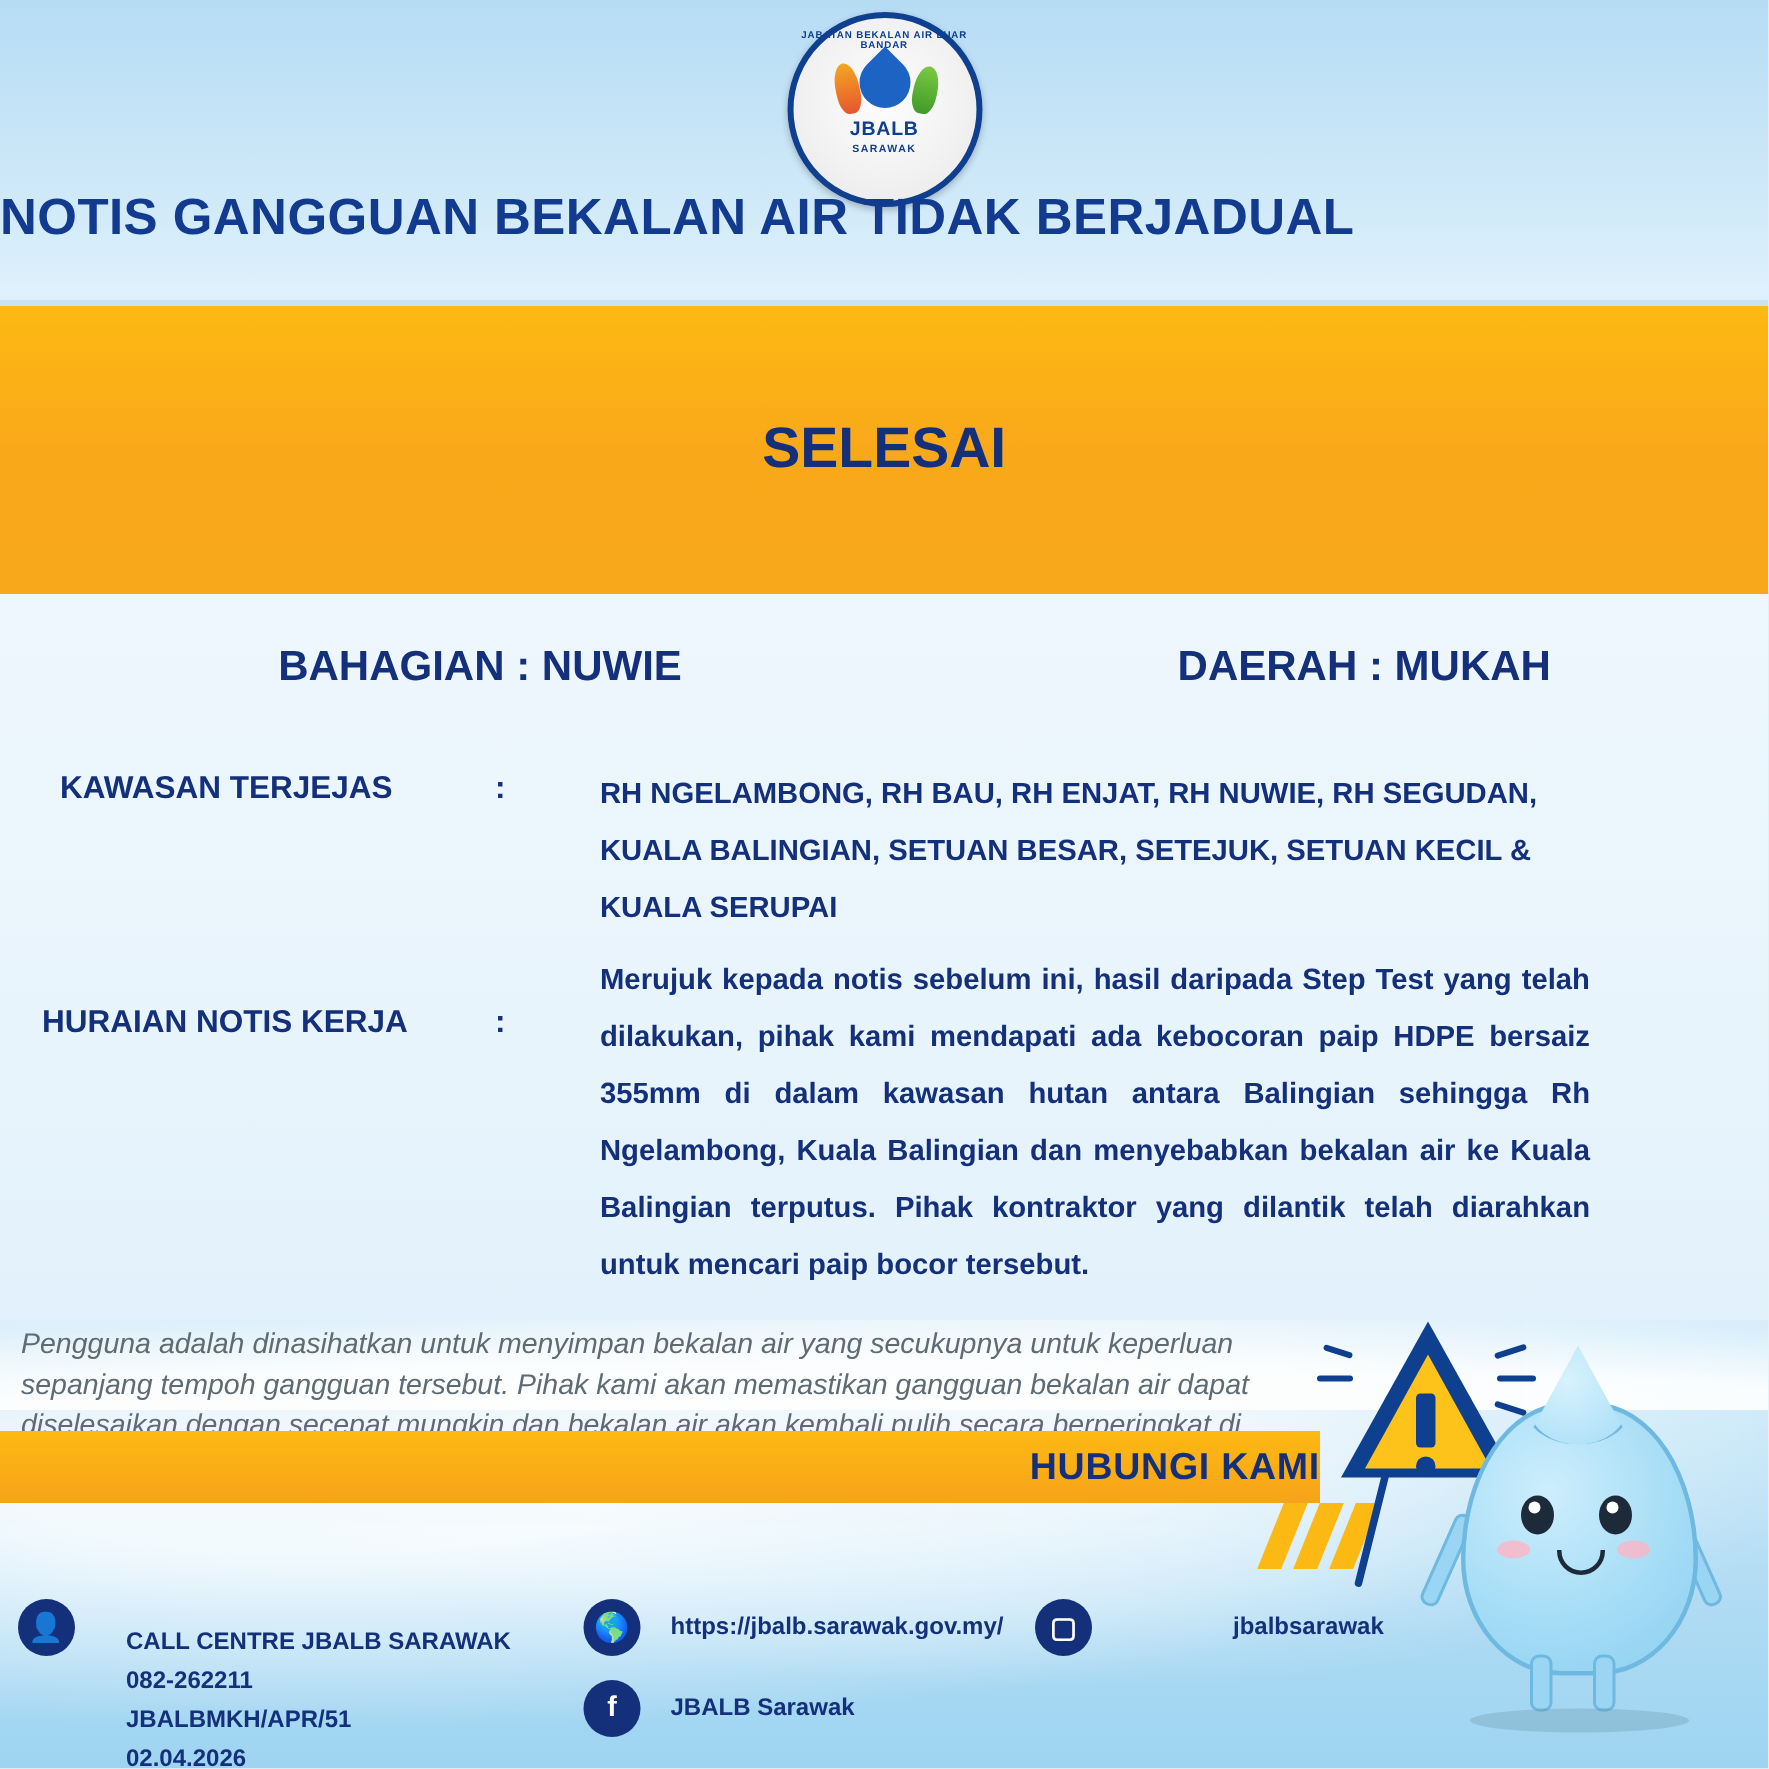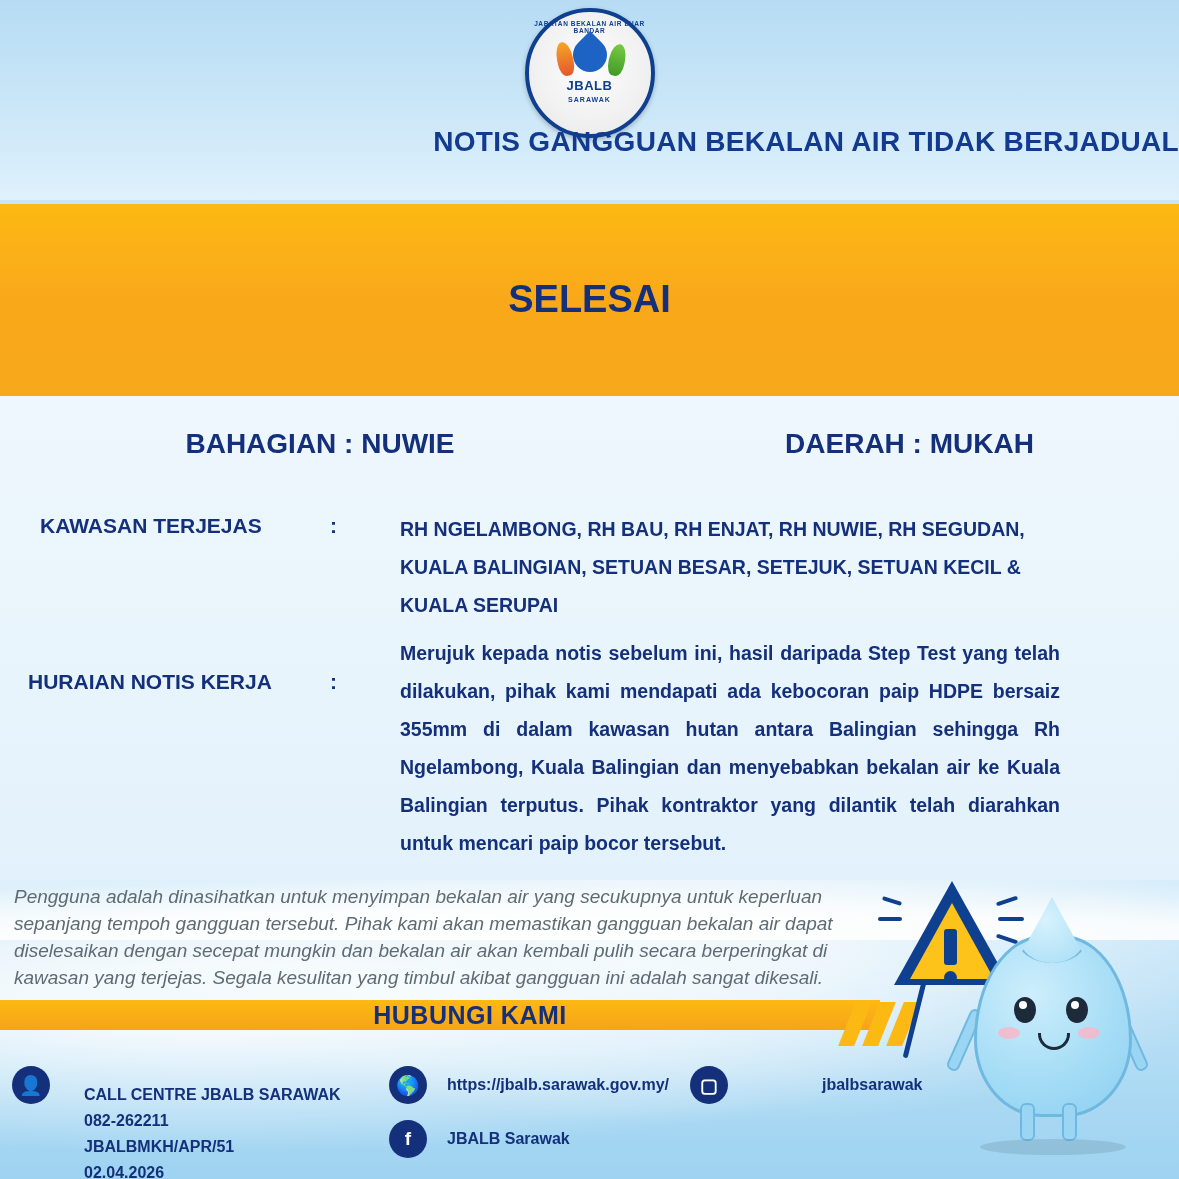--- a/index.html
+++ b/index.html
@@ -48,22 +48,22 @@
   }
   .logo-sub{
     position:absolute;left:0;right:0;top:84px;text-align:center;
     font-size:7px;font-weight:bold;color:#0f3f8f;letter-spacing:1px;
   }
   .logo-arc{
     position:absolute;left:0;right:0;top:8px;text-align:center;
     font-size:6.5px;font-weight:bold;color:#0f3f8f;letter-spacing:.6px;
   }
   .title{
-    position:absolute;left:0;top:126px;width:1179px;text-align:right;
-    font-size:28px;font-weight:bold;color:#123a8f;letter-spacing:.3px;
+    position:absolute;left:0;top:126px;width:1179px;text-align:left;
+    font-size:34px;font-weight:bold;color:#123a8f;letter-spacing:.3px;
     white-space:nowrap;
   }
   
   .date-band{
     position:absolute;left:0;top:204px;width:1179px;height:192px;
     background:linear-gradient(180deg,#fdb913 0%,#f9a81a 50%,#f7a81b 100%);
     display:flex;align-items:center;justify-content:center;
   }
   .date-text{
     text-align:center;font-size:38px;font-weight:bold;color:#14307a;line-height:1.45;
@@ -112,23 +112,23 @@
       linear-gradient(180deg,#d4ecfa 0%, #bfe2f6 35%, #a9d8f3 70%, #9ad2f1 100%);
     opacity:.95;
   }
   .wave:after{
     content:"";position:absolute;left:0;top:0;width:1179px;height:60px;
     background:radial-gradient(ellipse at 30% 100%, rgba(255,255,255,.95) 0 30%, rgba(255,255,255,0) 70%),
                radial-gradient(ellipse at 75% 100%, rgba(255,255,255,.9) 0 28%, rgba(255,255,255,0) 70%);
   }
   
   .contact-bar{
-    position:absolute;left:0;top:1000px;width:880px;height:30px;
+    position:absolute;left:0;top:954px;width:880px;height:48px;
     background:linear-gradient(180deg,#fdb913,#f6a31a);
-    display:flex;align-items:center;justify-content:center;
+    display:flex;align-items:center;justify-content:flex-end;
   }
   .contact-bar-text{
     font-size:25px;font-weight:bold;color:#14307a;letter-spacing:.5px;
     padding-left:60px;
   }
   .bar-slant{
     position:absolute;left:843px;top:1002px;width:120px;height:44px;
   }
   .bar-slant i{
     position:absolute;top:0;height:44px;width:16px;background:#fdb913;

